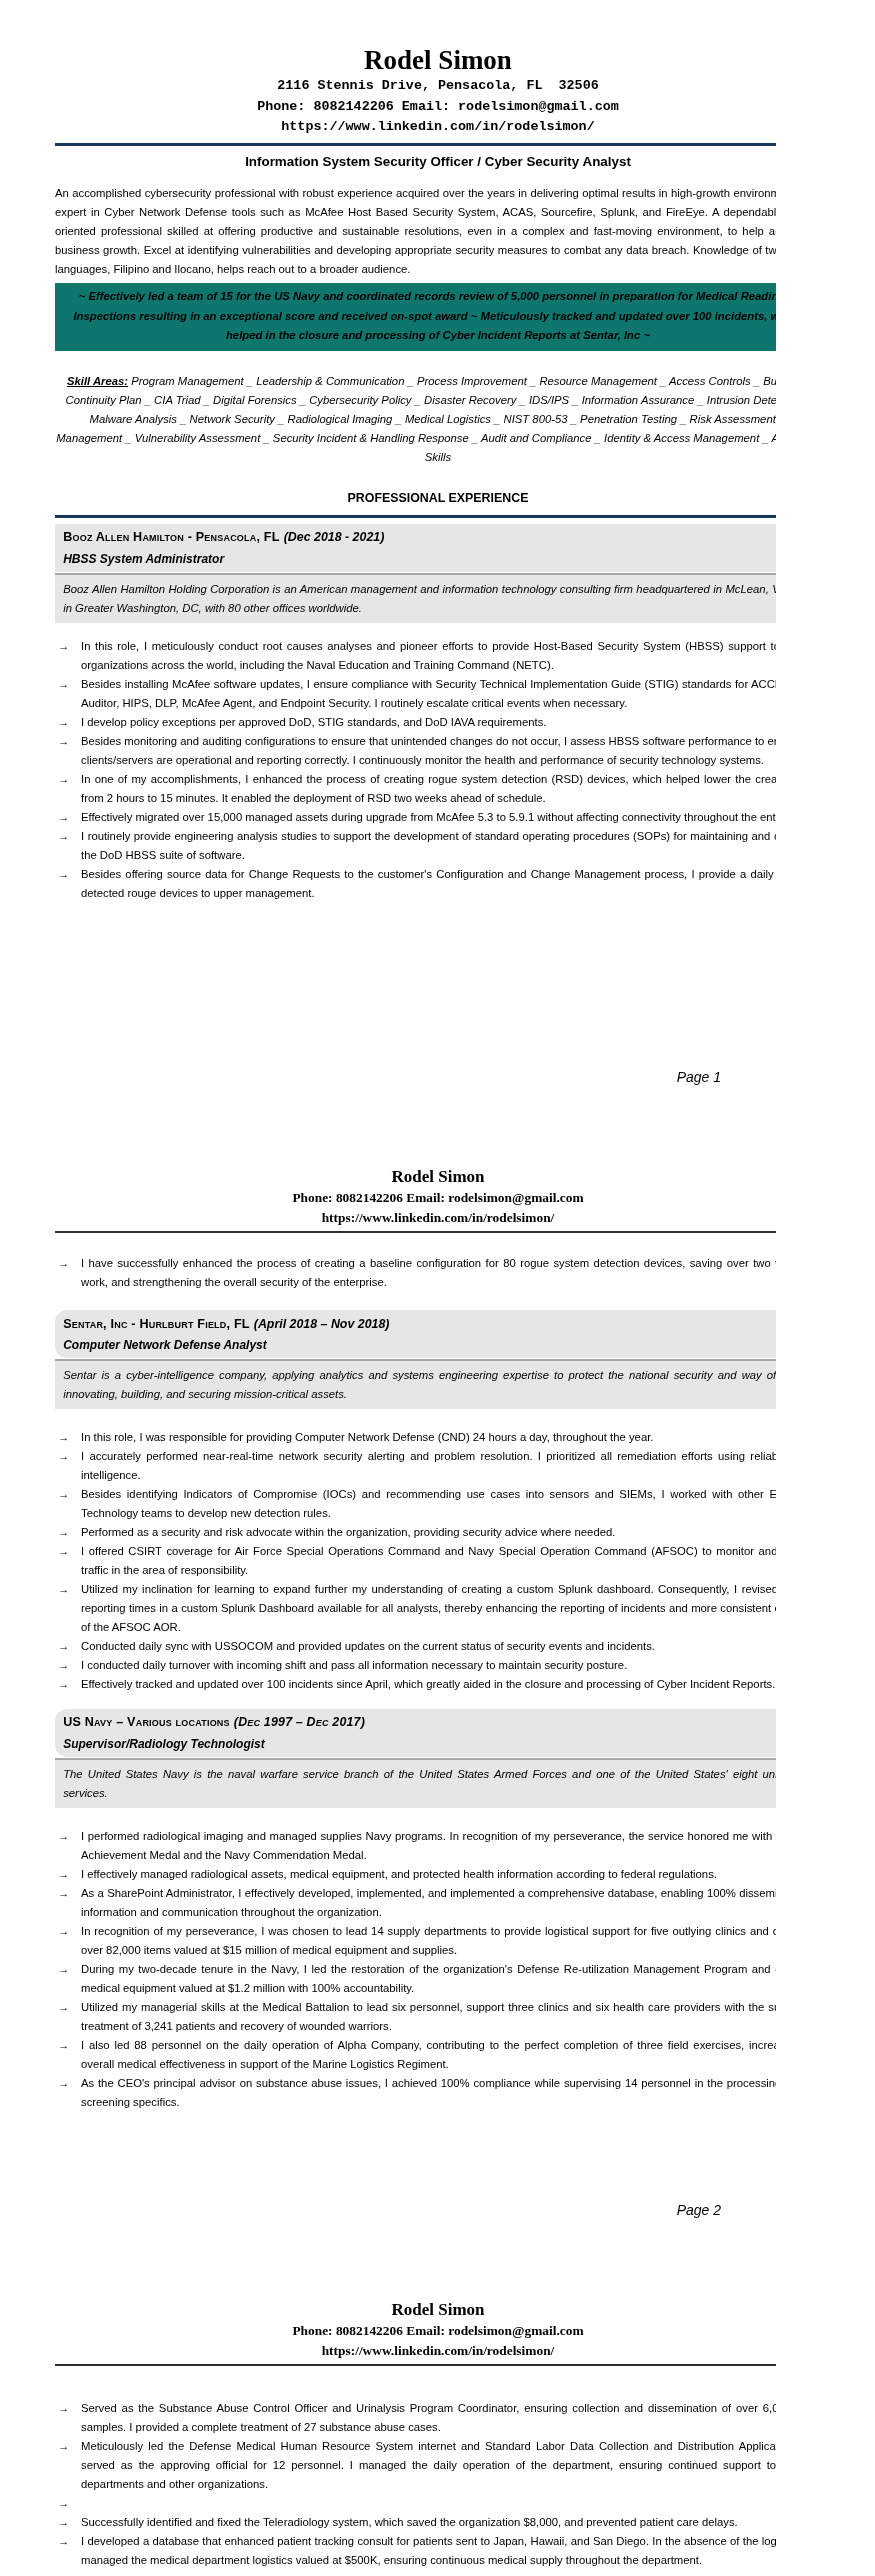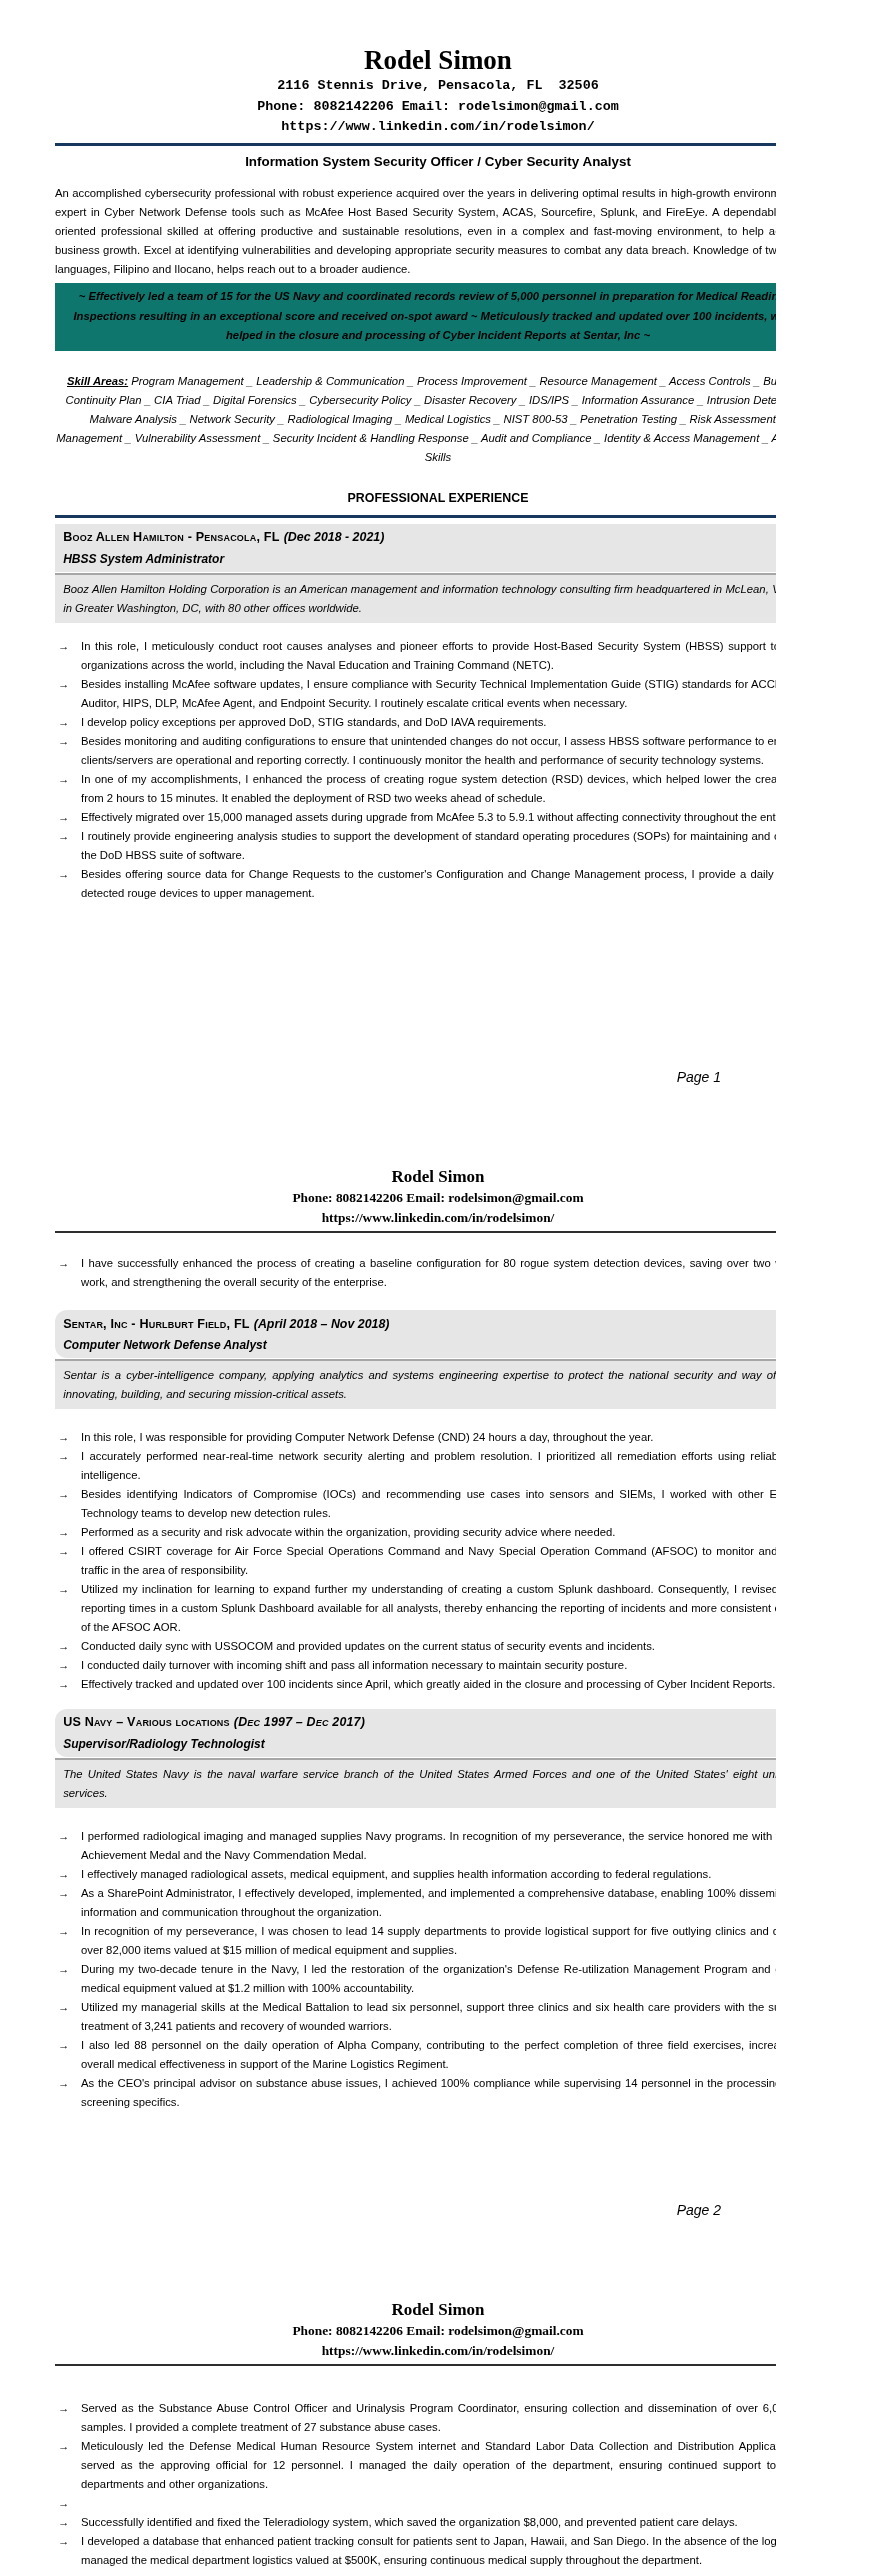--- a/index.html
+++ b/index.html
@@ -126,21 +126,21 @@
     </ul>
 
     <div class="job-head mt30">
       <div><span class="job-company">US Navy – Various locations</span><span class="job-dates sc">(Dec 1997 – Dec 2017)</span></div>
       <div class="job-role">Supervisor/Radiology Technologist</div>
     </div>
     <div class="job-blurb">The United States Navy is the naval warfare service branch of the United States Armed Forces and one of the United States' eight uniformed services.</div>
 
     <ul class="bullets mt36">
       <li><span class="mk">→</span><span>I performed radiological imaging and managed supplies Navy programs. In recognition of my perseverance, the service honored me with the Navy Achievement Medal and the Navy Commendation Medal.</span></li>
-      <li><span class="mk">→</span><span>I effectively managed radiological assets, medical equipment, and supplies health information according to federal regulations.</span></li>
+      <li><span class="mk">→</span><span>I effectively managed radiological assets, medical equipment, and protected health information according to federal regulations.</span></li>
       <li><span class="mk">→</span><span>As a SharePoint Administrator, I effectively developed, implemented, and implemented a comprehensive database, enabling 100% dissemination of information and communication throughout the organization.</span></li>
       <li><span class="mk">→</span><span>In recognition of my perseverance, I was chosen to lead 14 supply departments to provide logistical support for five outlying clinics and delivering over 82,000 items valued at $15 million of medical equipment and supplies.</span></li>
       <li><span class="mk">→</span><span>During my two-decade tenure in the Navy, I led the restoration of the organization's Defense Re-utilization Management Program and delivered medical equipment valued at $1.2 million with 100% accountability.</span></li>
       <li><span class="mk">→</span><span>Utilized my managerial skills at the Medical Battalion to lead six personnel, support three clinics and six health care providers with the successful treatment of 3,241 patients and recovery of wounded warriors.</span></li>
       <li><span class="mk">→</span><span>I also led 88 personnel on the daily operation of Alpha Company, contributing to the perfect completion of three field exercises, increasing the overall medical effectiveness in support of the Marine Logistics Regiment.</span></li>
       <li><span class="mk">→</span><span>As the CEO's principal advisor on substance abuse issues, I achieved 100% compliance while supervising 14 personnel in the processing of drug screening specifics.</span></li>
     </ul>
   </div>
   <div class="pagenum">Page 2</div>
 </div>

